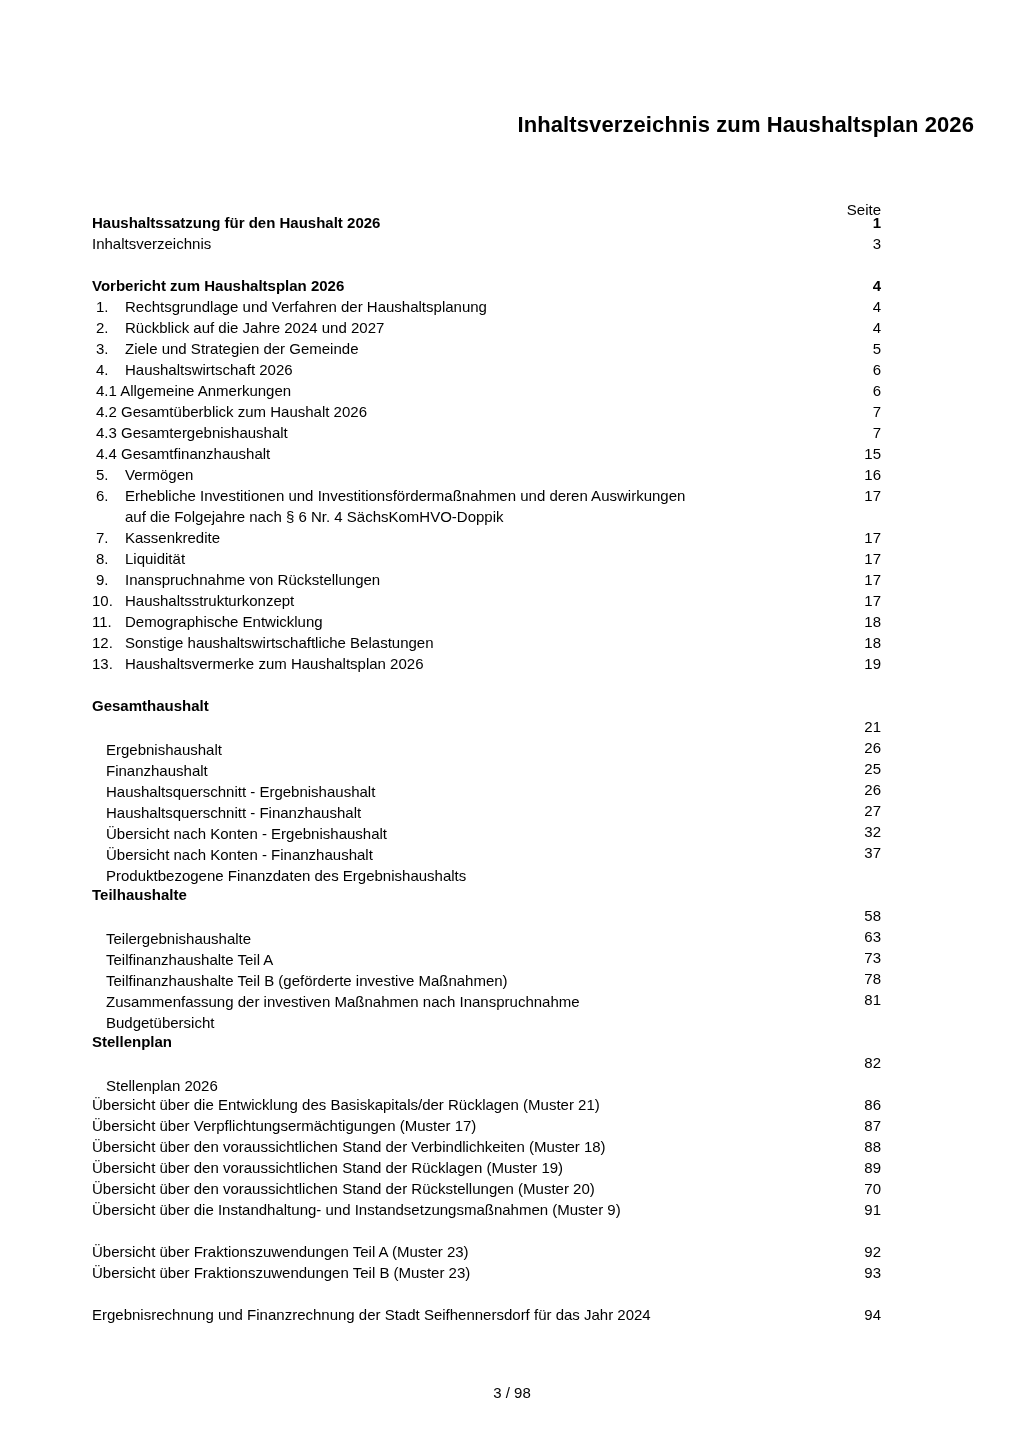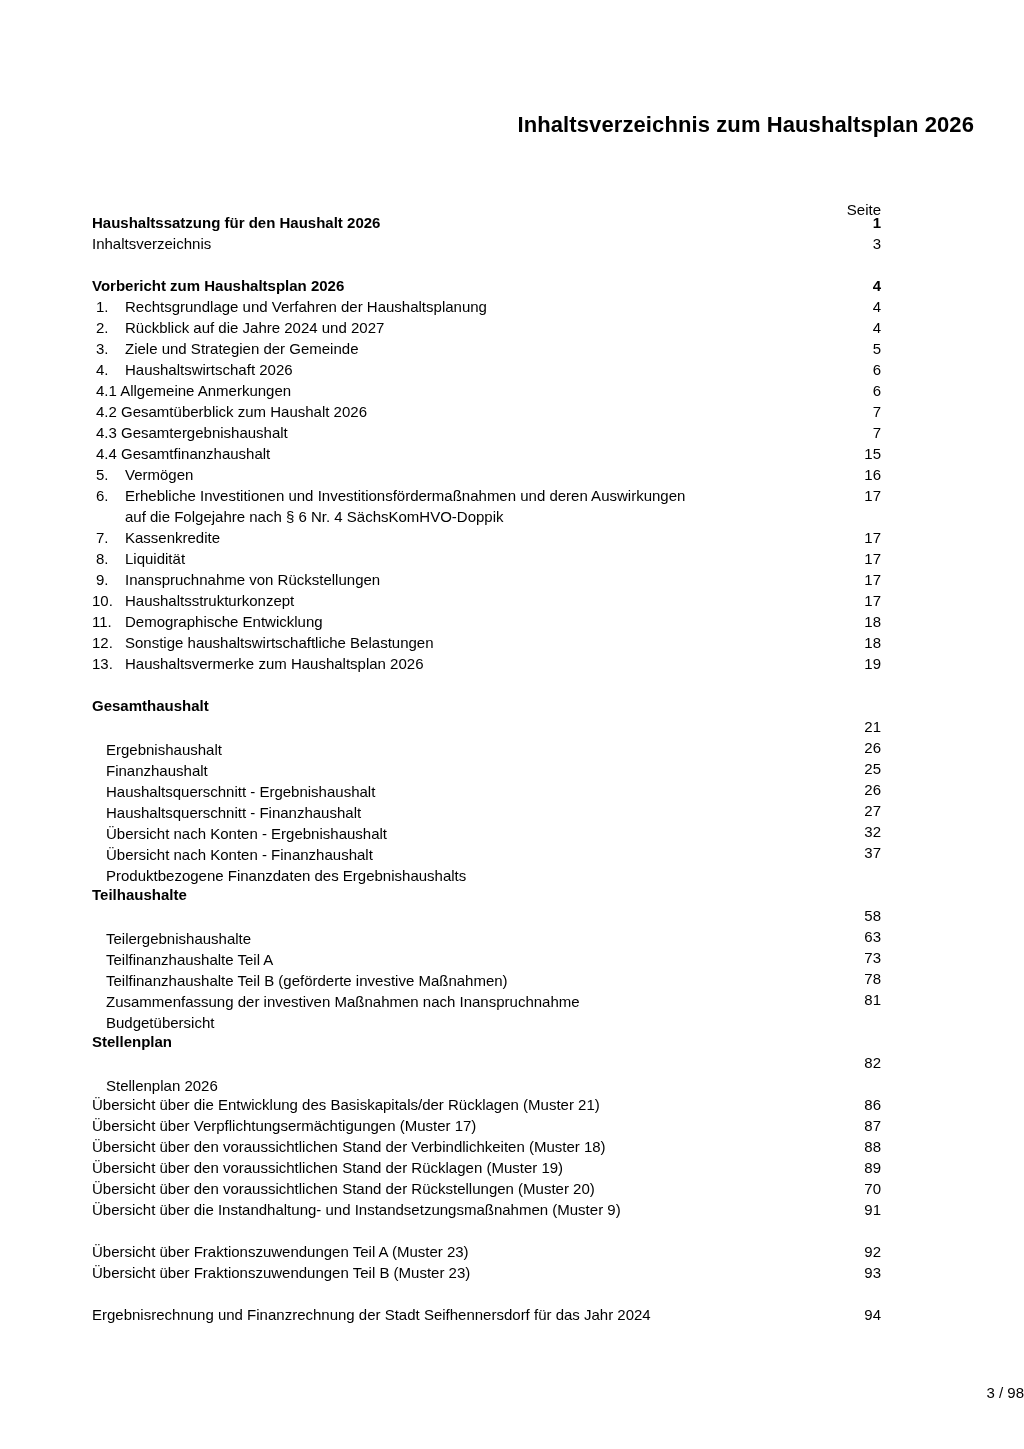--- a/index.html
+++ b/index.html
@@ -24,21 +24,21 @@
     .row .num { position: absolute; left: 4px; }
     .row .num.two { left: 0px; }
     .row .text { position: absolute; left: 33px; }
     .row .text.plain { left: 0; }
     .row .text.indent { left: 14px; margin-top: 23px; }
     .row .text.sub { left: 4px; }
     .row .page { position: absolute; right: 0; }
     .gap { height: 21px; }
     .footer {
       position: absolute; left: 0; width: 1024px; top: 1384px;
-      text-align: right; font-size: 15px;
+      text-align: center; font-size: 15px;
     }
   </style>
 </head>
 <body>
 
 <div class="title">Inhaltsverzeichnis zum Haushaltsplan 2026</div>
 <div class="seite">Seite</div>
 
 <div class="toc">
 

